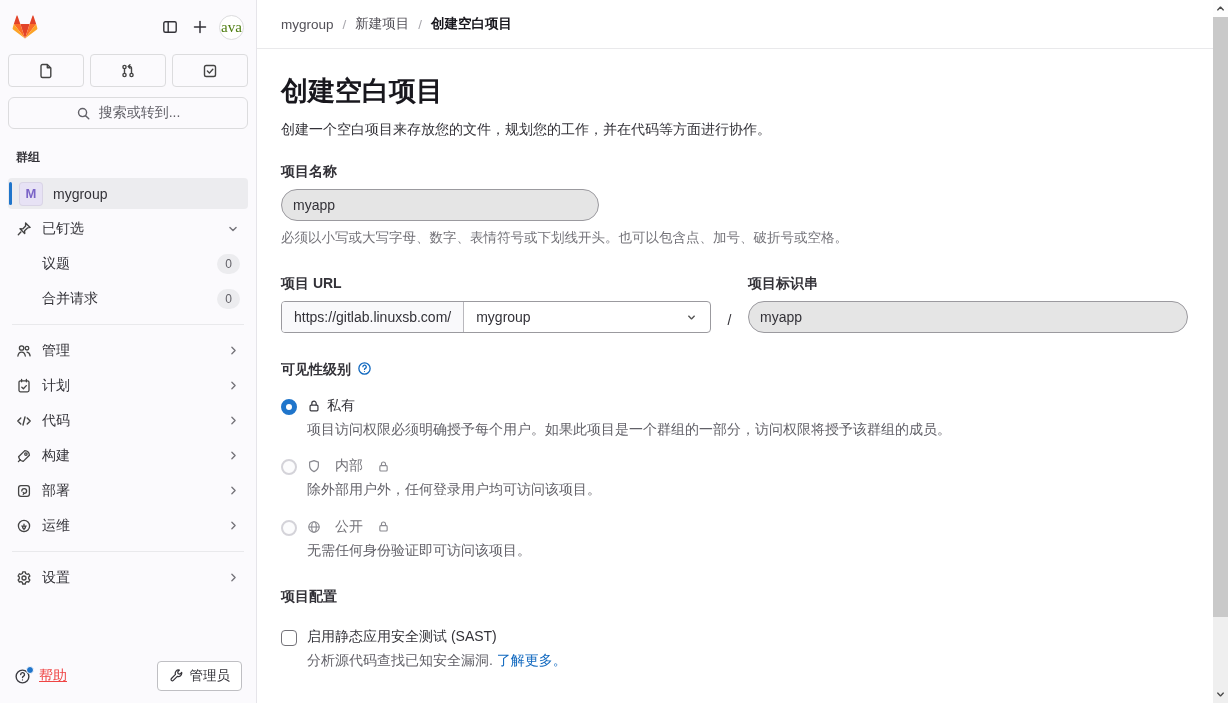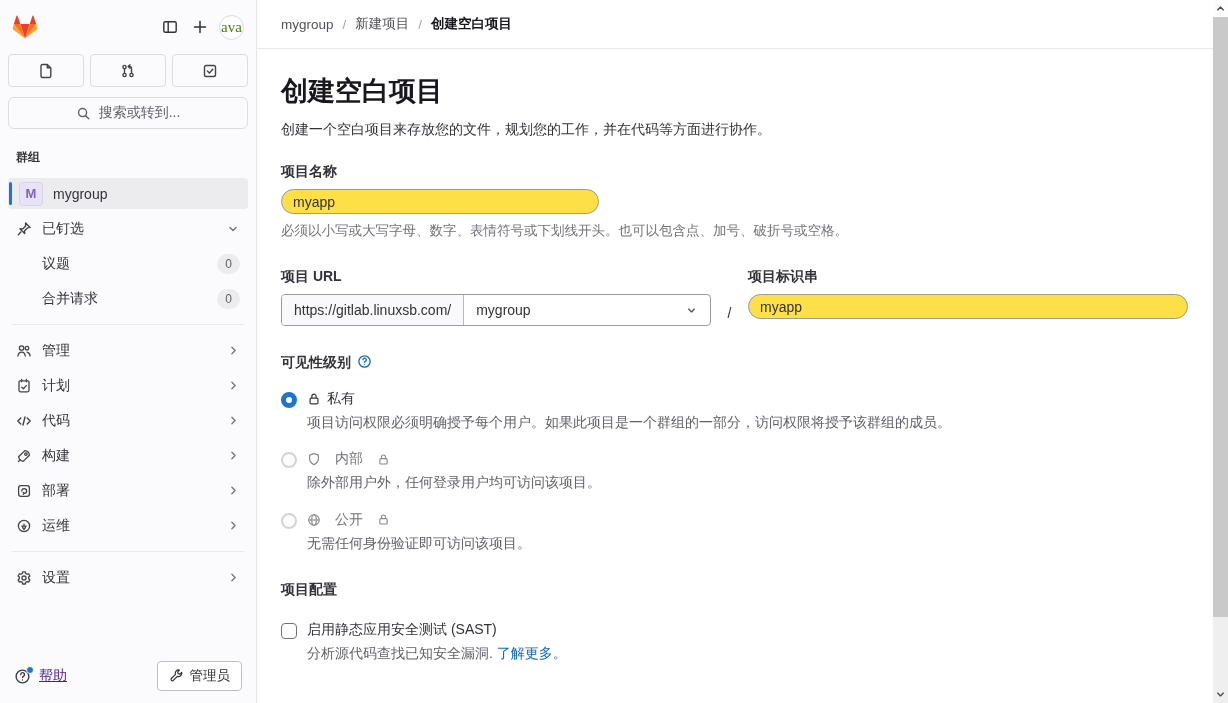--- a/index.html
+++ b/index.html
@@ -59,21 +59,21 @@
     width:24px; height:24px; border-radius:4px; margin-left:3px;
     background:#e7e2f5; color:#7a63c7; border:1px solid rgba(0,0,0,.06);
     font-weight:bold; font-size:13px; display:flex; align-items:center; justify-content:center;
   }
   .badge {
     margin-left:auto; background:#ececef; color:#626168;
     font-size:12px; line-height:1; border-radius:10px; padding:4px 8px;
   }
   .divider { height:1px; background:#e9e9ec; margin:8px 4px; min-height:1px; }
   .sb-footer { margin-top:auto; display:flex; align-items:center; justify-content:space-between; padding:6px 6px 2px; }
-  .help { display:flex; align-items:center; gap:8px; cursor:pointer; color:#4c1d95;text-decoration:underline; }
+  .help { display:flex; align-items:center; gap:8px; cursor:pointer; color:#ef4444;text-decoration:underline; }
   .help-icon-wrap { position:relative; width:17px; height:17px; color:#3a3a40; }
   .help-dot { position:absolute; top:-2px; right:-3px; width:8px; height:8px; border-radius:50%;
     background:#1f75cb; border:1.5px solid #fbfafd; }
   .admin-btn {
     display:flex; align-items:center; gap:6px; border:1px solid #bfbfc3; border-radius:4px;
     background:#fff; padding:5px 11px; font-size:13.5px; color:#333238; cursor:pointer;
     font-family:inherit;
     justify-content:center;
   }
 
@@ -85,22 +85,22 @@
   }
   .crumb-link { color:#535158; cursor:pointer; text-decoration:none; }
   .crumb-sep { color:#a8a7ad; }
   .crumb-current { color:#18171d; font-weight:bold; }
   .content { padding:16px 25px 0 24px; }
   h1.page-title { font-size:27px; font-weight:bold; color:#18171d; margin:8px 0 12px; }
   .subtitle { margin:0 0 24px; color:#333238; }
 
   .field-label { font-weight:bold; color:#333238; display:flex; align-items:center; gap:6px; margin-bottom:8px; }
   .text-input {
-    height:25px; border:1px solid #9b9a9f; border-radius:16px; padding:0 11px;
-    font-size:14px; color:#333238; font-family:inherit; background:#fde047; outline:none;
+    height:32px; border:1px solid #9b9a9f; border-radius:16px; padding:0 11px;
+    font-size:14px; color:#333238; font-family:inherit; background:#e5e5e5; outline:none;
   }
   .name-input { width:318px; }
   .help-text { color:#737278; font-size:13.5px; margin-top:8px; }
 
   .url-row { display:flex; margin-top:28px; align-items:flex-start; }
   .url-col { width:430px; }
   .slash-sep { width:37px; text-align:center; margin-top:37px; color:#333238; }
   .slug-col { flex:1; }
   .input-group {
     display:flex; height:32px; border:1px solid #9b9a9f; border-radius:4px;

